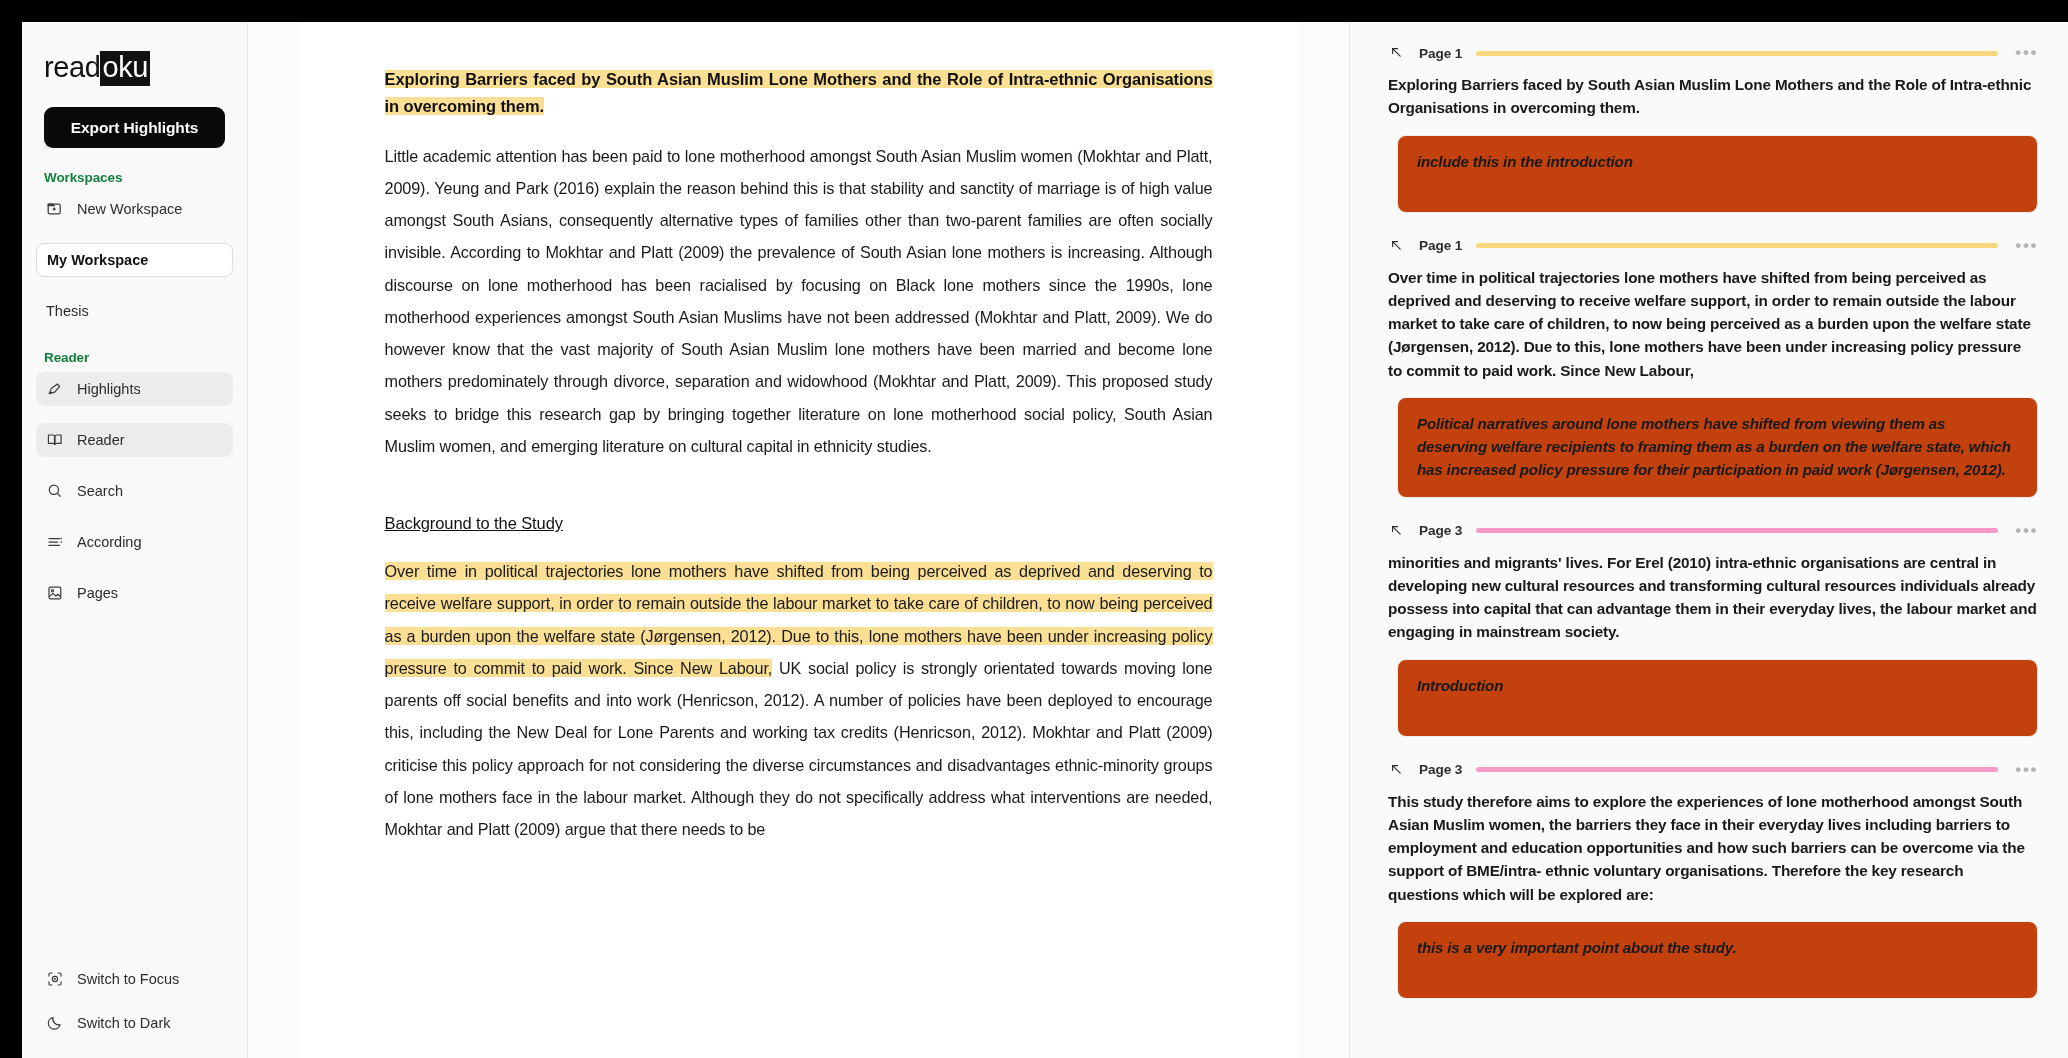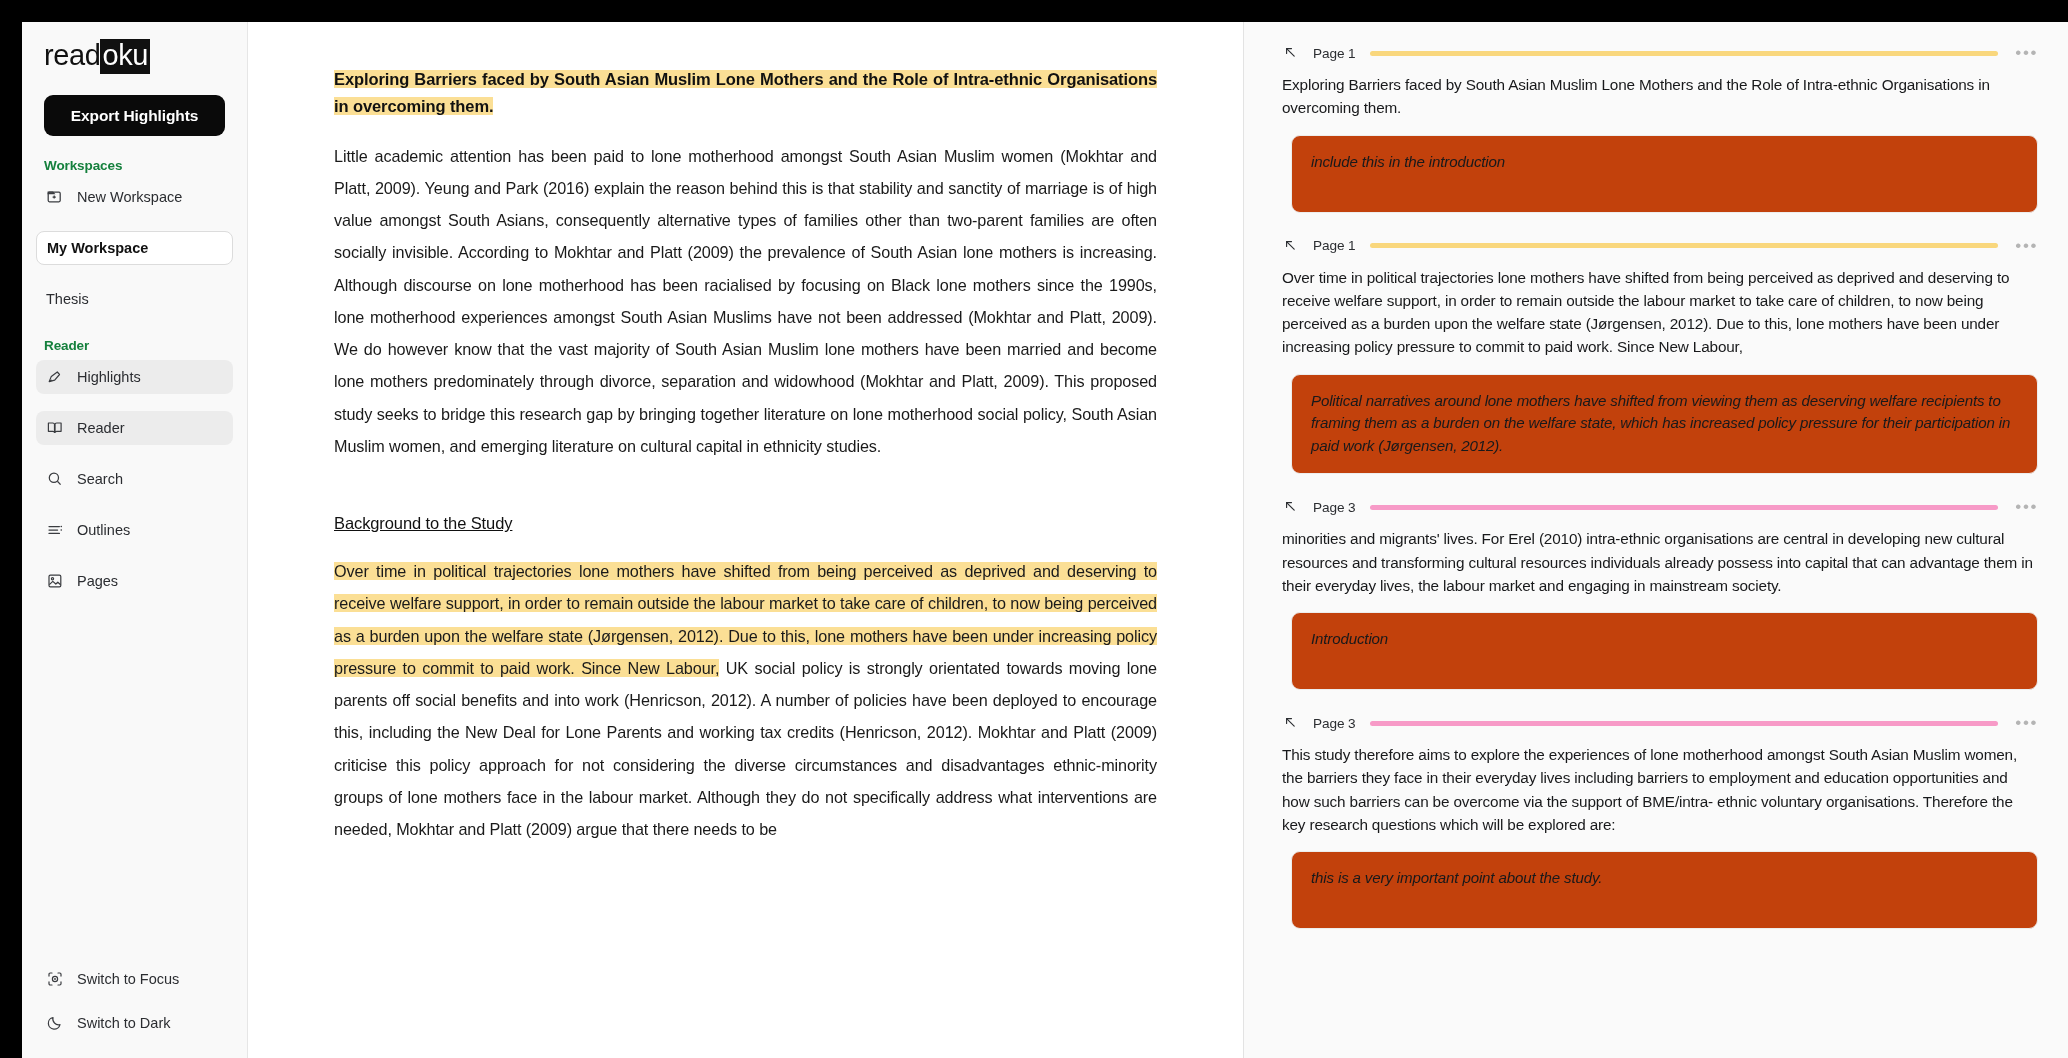--- a/index.html
+++ b/index.html
@@ -19,21 +19,21 @@
   }
 
   
   .sidebar {
     width: 226px;
     height: 1036px;
     background: #f9f9f9;
     border-right: 1px solid #e6e6e6;
     display: flex;
     flex-direction: column;
-    padding: 0 0 18px 0;
+    padding: 12px 0 18px 0;
     flex-shrink: 0;
     position: relative;
   }
   .brand {
     font-size: 29px;
     font-weight: 400;
     letter-spacing: -0.4px;
     color: #111;
     padding: 17px 0 0 22px;
     display: flex;
@@ -151,27 +151,28 @@
     margin-top: 52px;
     letter-spacing: -0.1px;
   }
   .doc-p .hl { background: #fbdf95; }
   .doc-p.hl-block {
     margin-top: 22px;
   }
 
   
   .hl-pane {
-    width: 825px;
+    width: 719px;
     height: 1036px;
     background: #fafafa;
     border-left: 1px solid #e3e3e3;
     padding: 20px 30px 0 38px;
     overflow: hidden;
     flex-shrink: 0;
+    font-weight: bold;
   }
   .hl-card { margin-bottom: 22px; }
   .hl-head {
     display: flex;
     align-items: center;
     gap: 14px;
     height: 22px;
     margin-bottom: 9px;
   }
   .hl-head .jump {
@@ -286,21 +287,21 @@
         <span>Search</span>
       </div>
       <div class="nav-item">
         <span class="ico">
           <svg width="18" height="18" viewBox="0 0 18 18" fill="none" stroke="#3a3c40" stroke-width="1.25" stroke-linecap="round">
             <path d="M3 5.6h10.4M3 9h8.6M3 12.4h10.4"></path>
             <path d="M15.2 9h.1" stroke-width="1.5"></path>
             <path d="M15.2 5.6h.1" stroke-width="1.5"></path>
           </svg>
         </span>
-        <span>Outlines</span>
+        <span>According</span>
       </div>
       <div class="nav-item">
         <span class="ico">
           <svg width="18" height="18" viewBox="0 0 18 18" fill="none" stroke="#3a3c40" stroke-width="1.2" stroke-linejoin="round">
             <rect x="3" y="3.2" width="11.8" height="11.6" rx="1.4"></rect>
             <circle cx="6.5" cy="6.8" r="1.1"></circle>
             <path d="M3.3 12.6l3.5-3.2 3 2.6 2-1.8 2.8 2.6"></path>
           </svg>
         </span>
         <span>Pages</span>

